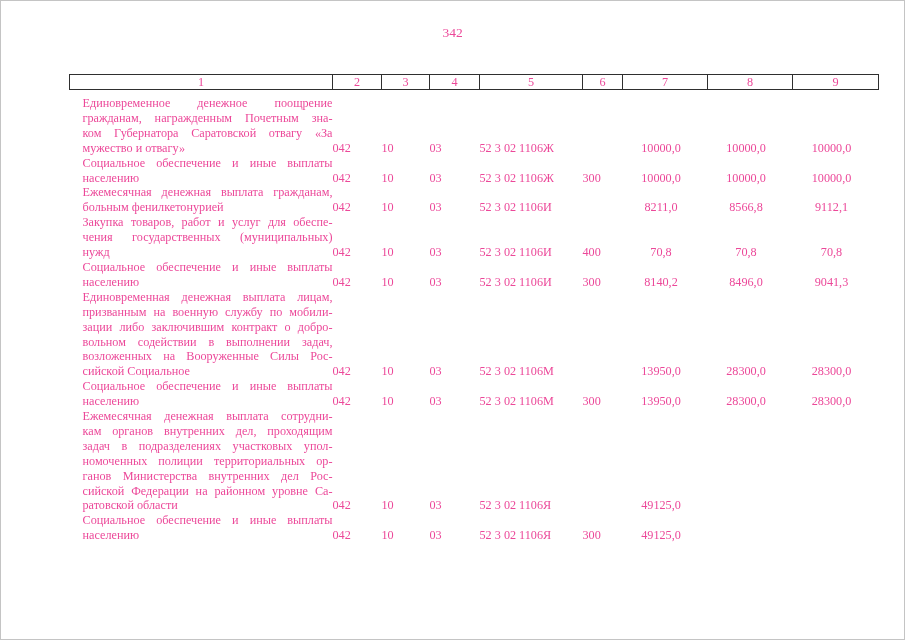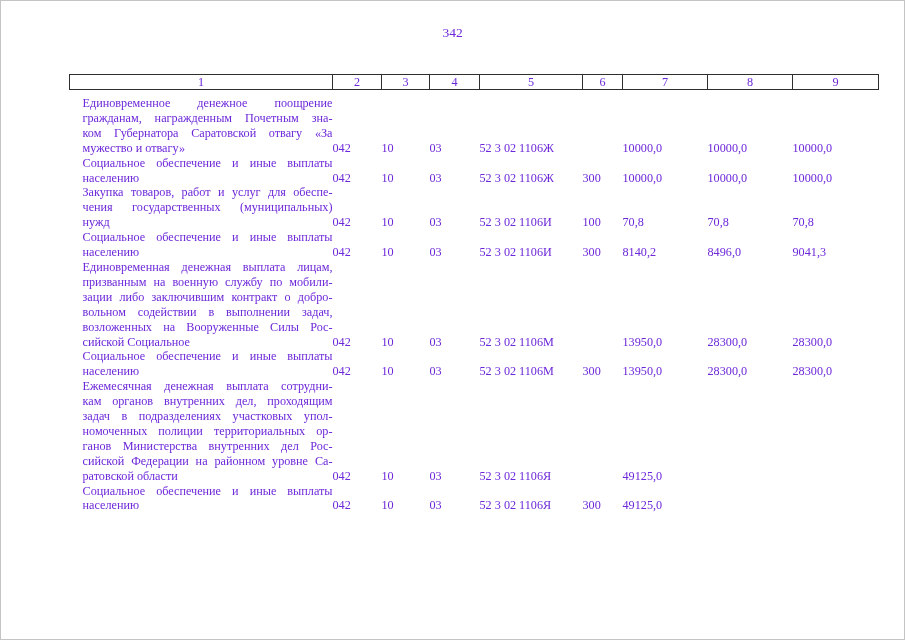--- a/index.html
+++ b/index.html
@@ -8,21 +8,21 @@
     background: #ffffff;
   }
   .page {
     position: relative;
     width: 905px;
     height: 640px;
     background: #ffffff;
     outline: 1px solid #c4c4c4;
     outline-offset: -1px;
     font-family: "Liberation Serif", "DejaVu Serif", serif;
-    color: #6d28d9;
+    color: #ec4899;
     overflow: hidden;
   }
   .page-number {
     position: absolute;
     top: 26px;
     left: 0;
     right: 0;
     text-align: center;
     font-size: 13.5px;
     line-height: 14px;
@@ -65,21 +65,21 @@
     text-align: left;
   }
   td.c1 .ln {
     text-align: justify;
     text-align-last: justify;
   }
   td.c1 .ln.last {
     text-align-last: left;
   }
   td.cc { text-align: left; }
-  td.cn { text-align: left; padding-right: 8px; }
+  td.cn { text-align: center; padding-right: 8px; }
 </style>
 </head>
 <body>
 
 <div class="page">
   <div class="page-number">342</div>
 
   <table class="doc-table">
     <colgroup>
       <col class="w1">
@@ -131,29 +131,43 @@
           <td class="cc">10</td>
           <td class="cc">03</td>
           <td class="cc">52 3 02 1106Ж</td>
           <td class="cc">300</td>
           <td class="cn">10000,0</td>
           <td class="cn">10000,0</td>
           <td class="cn">10000,0</td>
         </tr>
         <tr>
           <td class="c1">
+            <div class="ln">Ежемесячная денежная выплата гражданам,</div>
+            <div class="ln last">больным фенилкетонурией</div>
+          </td>
+          <td class="cc">042</td>
+          <td class="cc">10</td>
+          <td class="cc">03</td>
+          <td class="cc">52 3 02 1106И</td>
+          <td class="cc"></td>
+          <td class="cn">8211,0</td>
+          <td class="cn">8566,8</td>
+          <td class="cn">9112,1</td>
+        </tr>
+        <tr>
+          <td class="c1">
             <div class="ln">Закупка товаров, работ и услуг для обеспе-</div>
             <div class="ln">чения государственных (муниципальных)</div>
             <div class="ln last">нужд</div>
           </td>
           <td class="cc">042</td>
           <td class="cc">10</td>
           <td class="cc">03</td>
           <td class="cc">52 3 02 1106И</td>
-          <td class="cc">100</td>
+          <td class="cc">400</td>
           <td class="cn">70,8</td>
           <td class="cn">70,8</td>
           <td class="cn">70,8</td>
         </tr>
         <tr>
           <td class="c1">
             <div class="ln">Социальное обеспечение и иные выплаты</div>
             <div class="ln last">населению</div>
           </td>
           <td class="cc">042</td>

